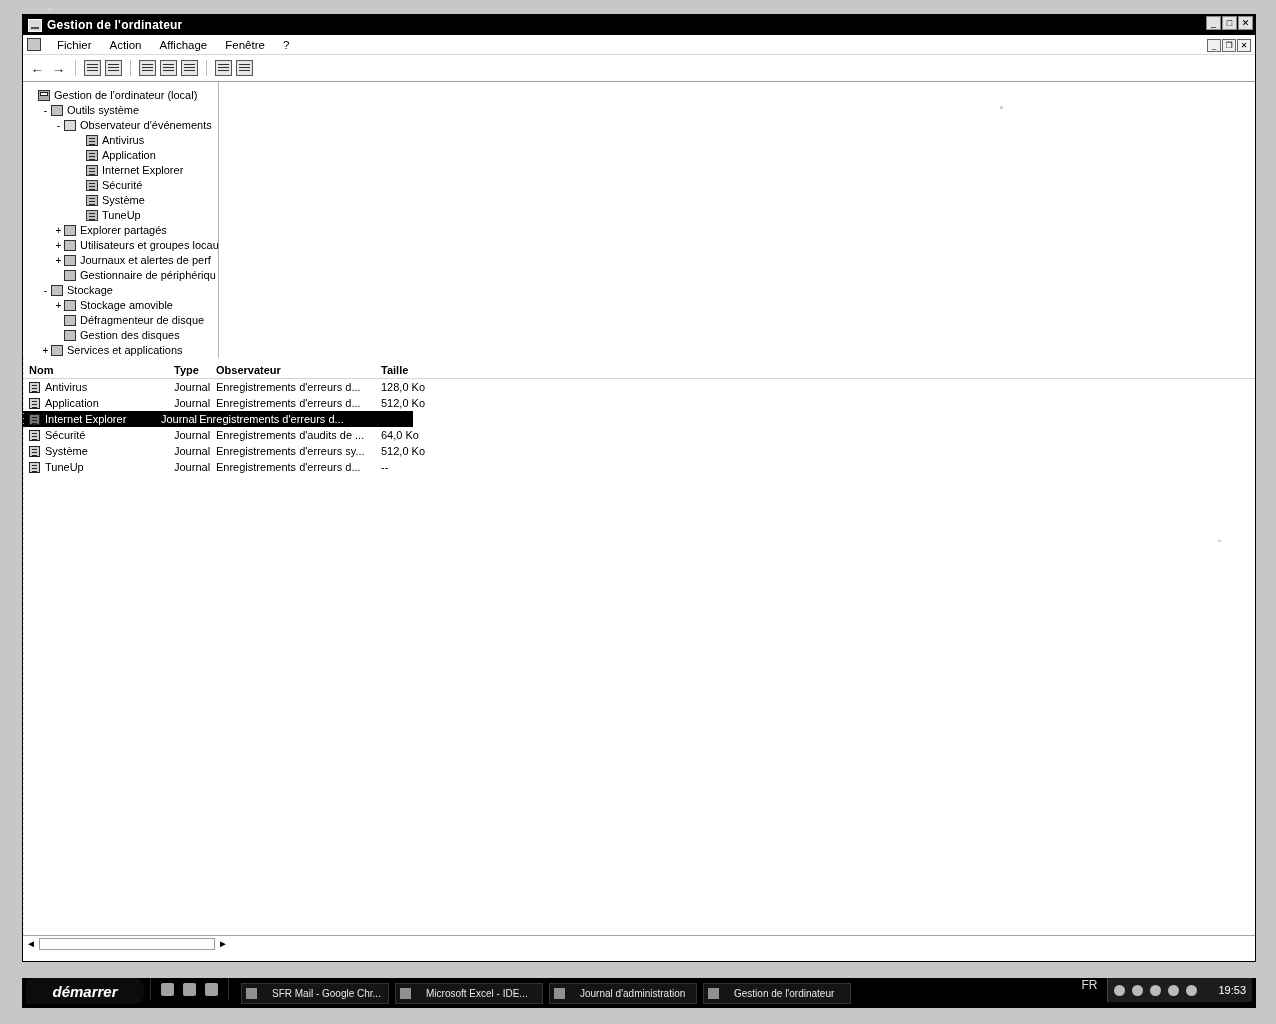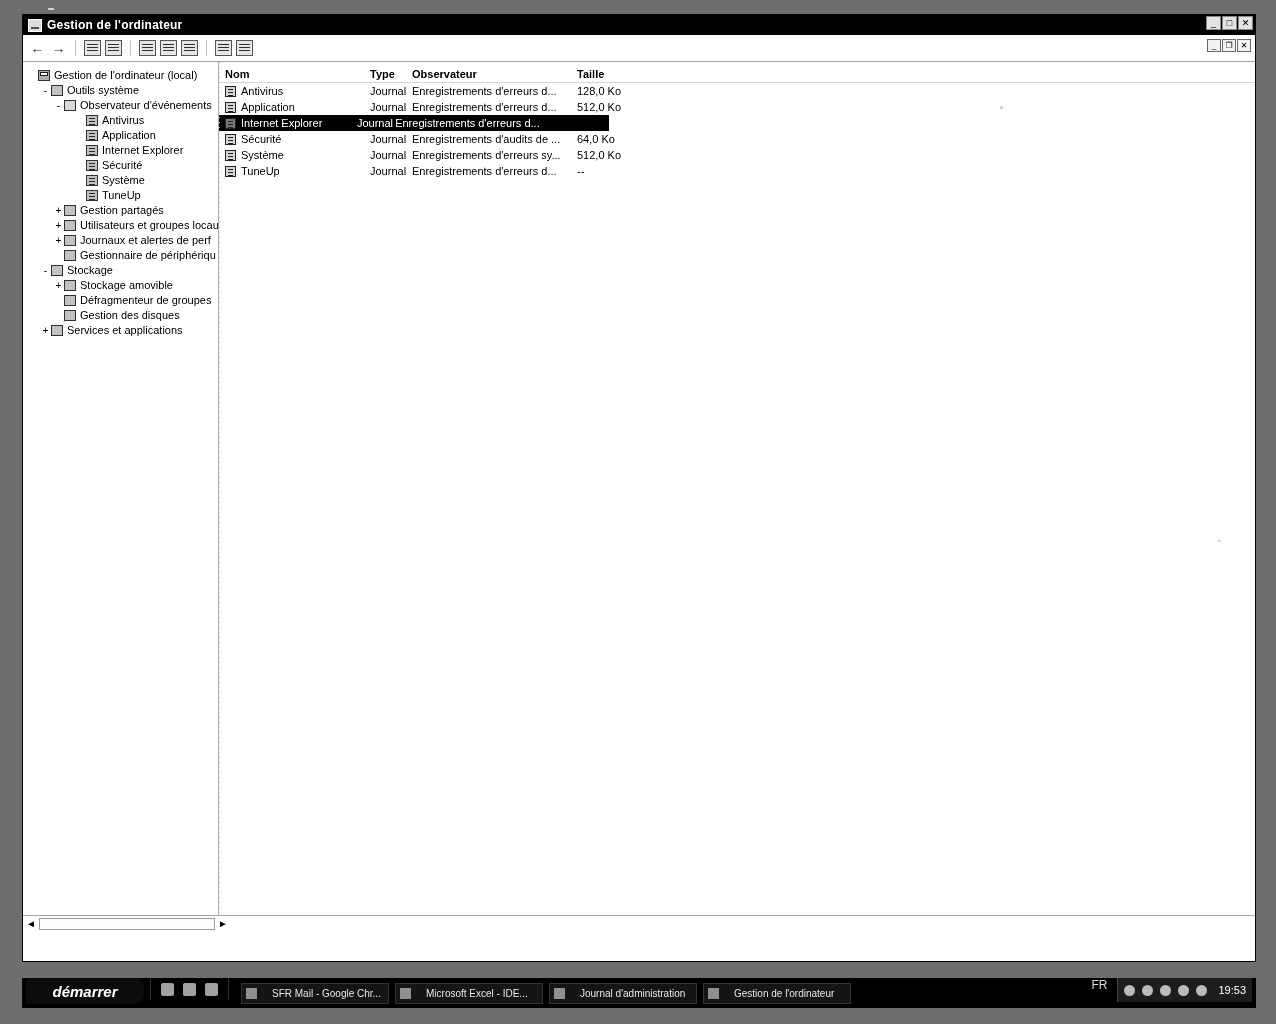--- a/index.html
+++ b/index.html
@@ -13,21 +13,21 @@
     font-family: "Liberation Sans", sans-serif;
     position: relative;
     overflow: hidden;
     filter: grayscale(100%) contrast(115%);
   }
 
   
   .page {
     position: absolute;
     inset: 0;
-    background: #ec4899;
+    background: #c4b5fd;
   }
 
   
   .window {
     position: absolute;
     left: 22px;
     top: 14px;
     width: 1234px;
     height: 948px;
     background: #ffffff;
@@ -168,20 +168,21 @@
     height: 16px;
     background: #b5b5b5;
     margin: 0 4px;
   }
 
   
   .content {
     display: flex;
     height: 853px;
     background: #ffffff;
+    flex-direction: column;
   }
   .tree-pane {
     width: 196px;
     border-right: 1px solid #aaaaaa;
     padding: 6px 0 0 4px;
     box-sizing: border-box;
     position: relative;
     overflow: hidden;
   }
   .list-pane {
@@ -414,21 +415,21 @@
   }
   .tray-ico {
     width: 11px;
     height: 11px;
     background: #b3b3b3;
     border-radius: 50%;
   }
   .tray-clock {
     font-size: 11px;
     color: #f0f0f0;
-    margin-left: 4px;
+    margin-left: 14px;
   }
   .lang-ind {
     font-size: 12px;
     color: #cfcfcf;
     margin-right: 10px;
   }
 
   
   .speck {
     position: absolute;
@@ -451,20 +452,28 @@
         <div class="btn">✕</div>
       </div>
     </div>
 
     <div class="mdi-buttons">
       <div class="btn">_</div>
       <div class="btn">❐</div>
       <div class="btn">✕</div>
     </div>
 
+    <div class="menubar">
+      <div class="mm-icon"></div>
+      <div class="mi">Fichier</div>
+      <div class="mi">Action</div>
+      <div class="mi">Affichage</div>
+      <div class="mi">Fenêtre</div>
+      <div class="mi">?</div>
+    </div>
 
     <div class="toolbar">
       <div class="tb-arrow">←</div>
       <div class="tb-arrow">→</div>
       <div class="tb-sep"></div>
       <div class="tb-btn"></div>
       <div class="tb-btn"></div>
       <div class="tb-sep"></div>
       <div class="tb-btn"></div>
       <div class="tb-btn"></div>
@@ -528,21 +537,21 @@
 
         <div class="tree-row ind3">
           <span class="expander"></span>
           <span class="t-icon log"></span>
           <span class="tree-label">TuneUp</span>
         </div>
 
         <div class="tree-row ind2">
           <span class="expander">+</span>
           <span class="t-icon"></span>
-          <span class="tree-label">Gestion partagés</span>
+          <span class="tree-label">Explorer partagés</span>
         </div>
 
         <div class="tree-row ind2">
           <span class="expander">+</span>
           <span class="t-icon"></span>
           <span class="tree-label">Utilisateurs et groupes locau</span>
         </div>
 
         <div class="tree-row ind2">
           <span class="expander">+</span>
@@ -564,21 +573,21 @@
 
         <div class="tree-row ind2">
           <span class="expander">+</span>
           <span class="t-icon"></span>
           <span class="tree-label">Stockage amovible</span>
         </div>
 
         <div class="tree-row ind2">
           <span class="expander"></span>
           <span class="t-icon"></span>
-          <span class="tree-label">Défragmenteur de groupes</span>
+          <span class="tree-label">Défragmenteur de disque</span>
         </div>
 
         <div class="tree-row ind2">
           <span class="expander"></span>
           <span class="t-icon"></span>
           <span class="tree-label">Gestion des disques</span>
         </div>
 
         <div class="tree-row ind1">
           <span class="expander">+</span>

